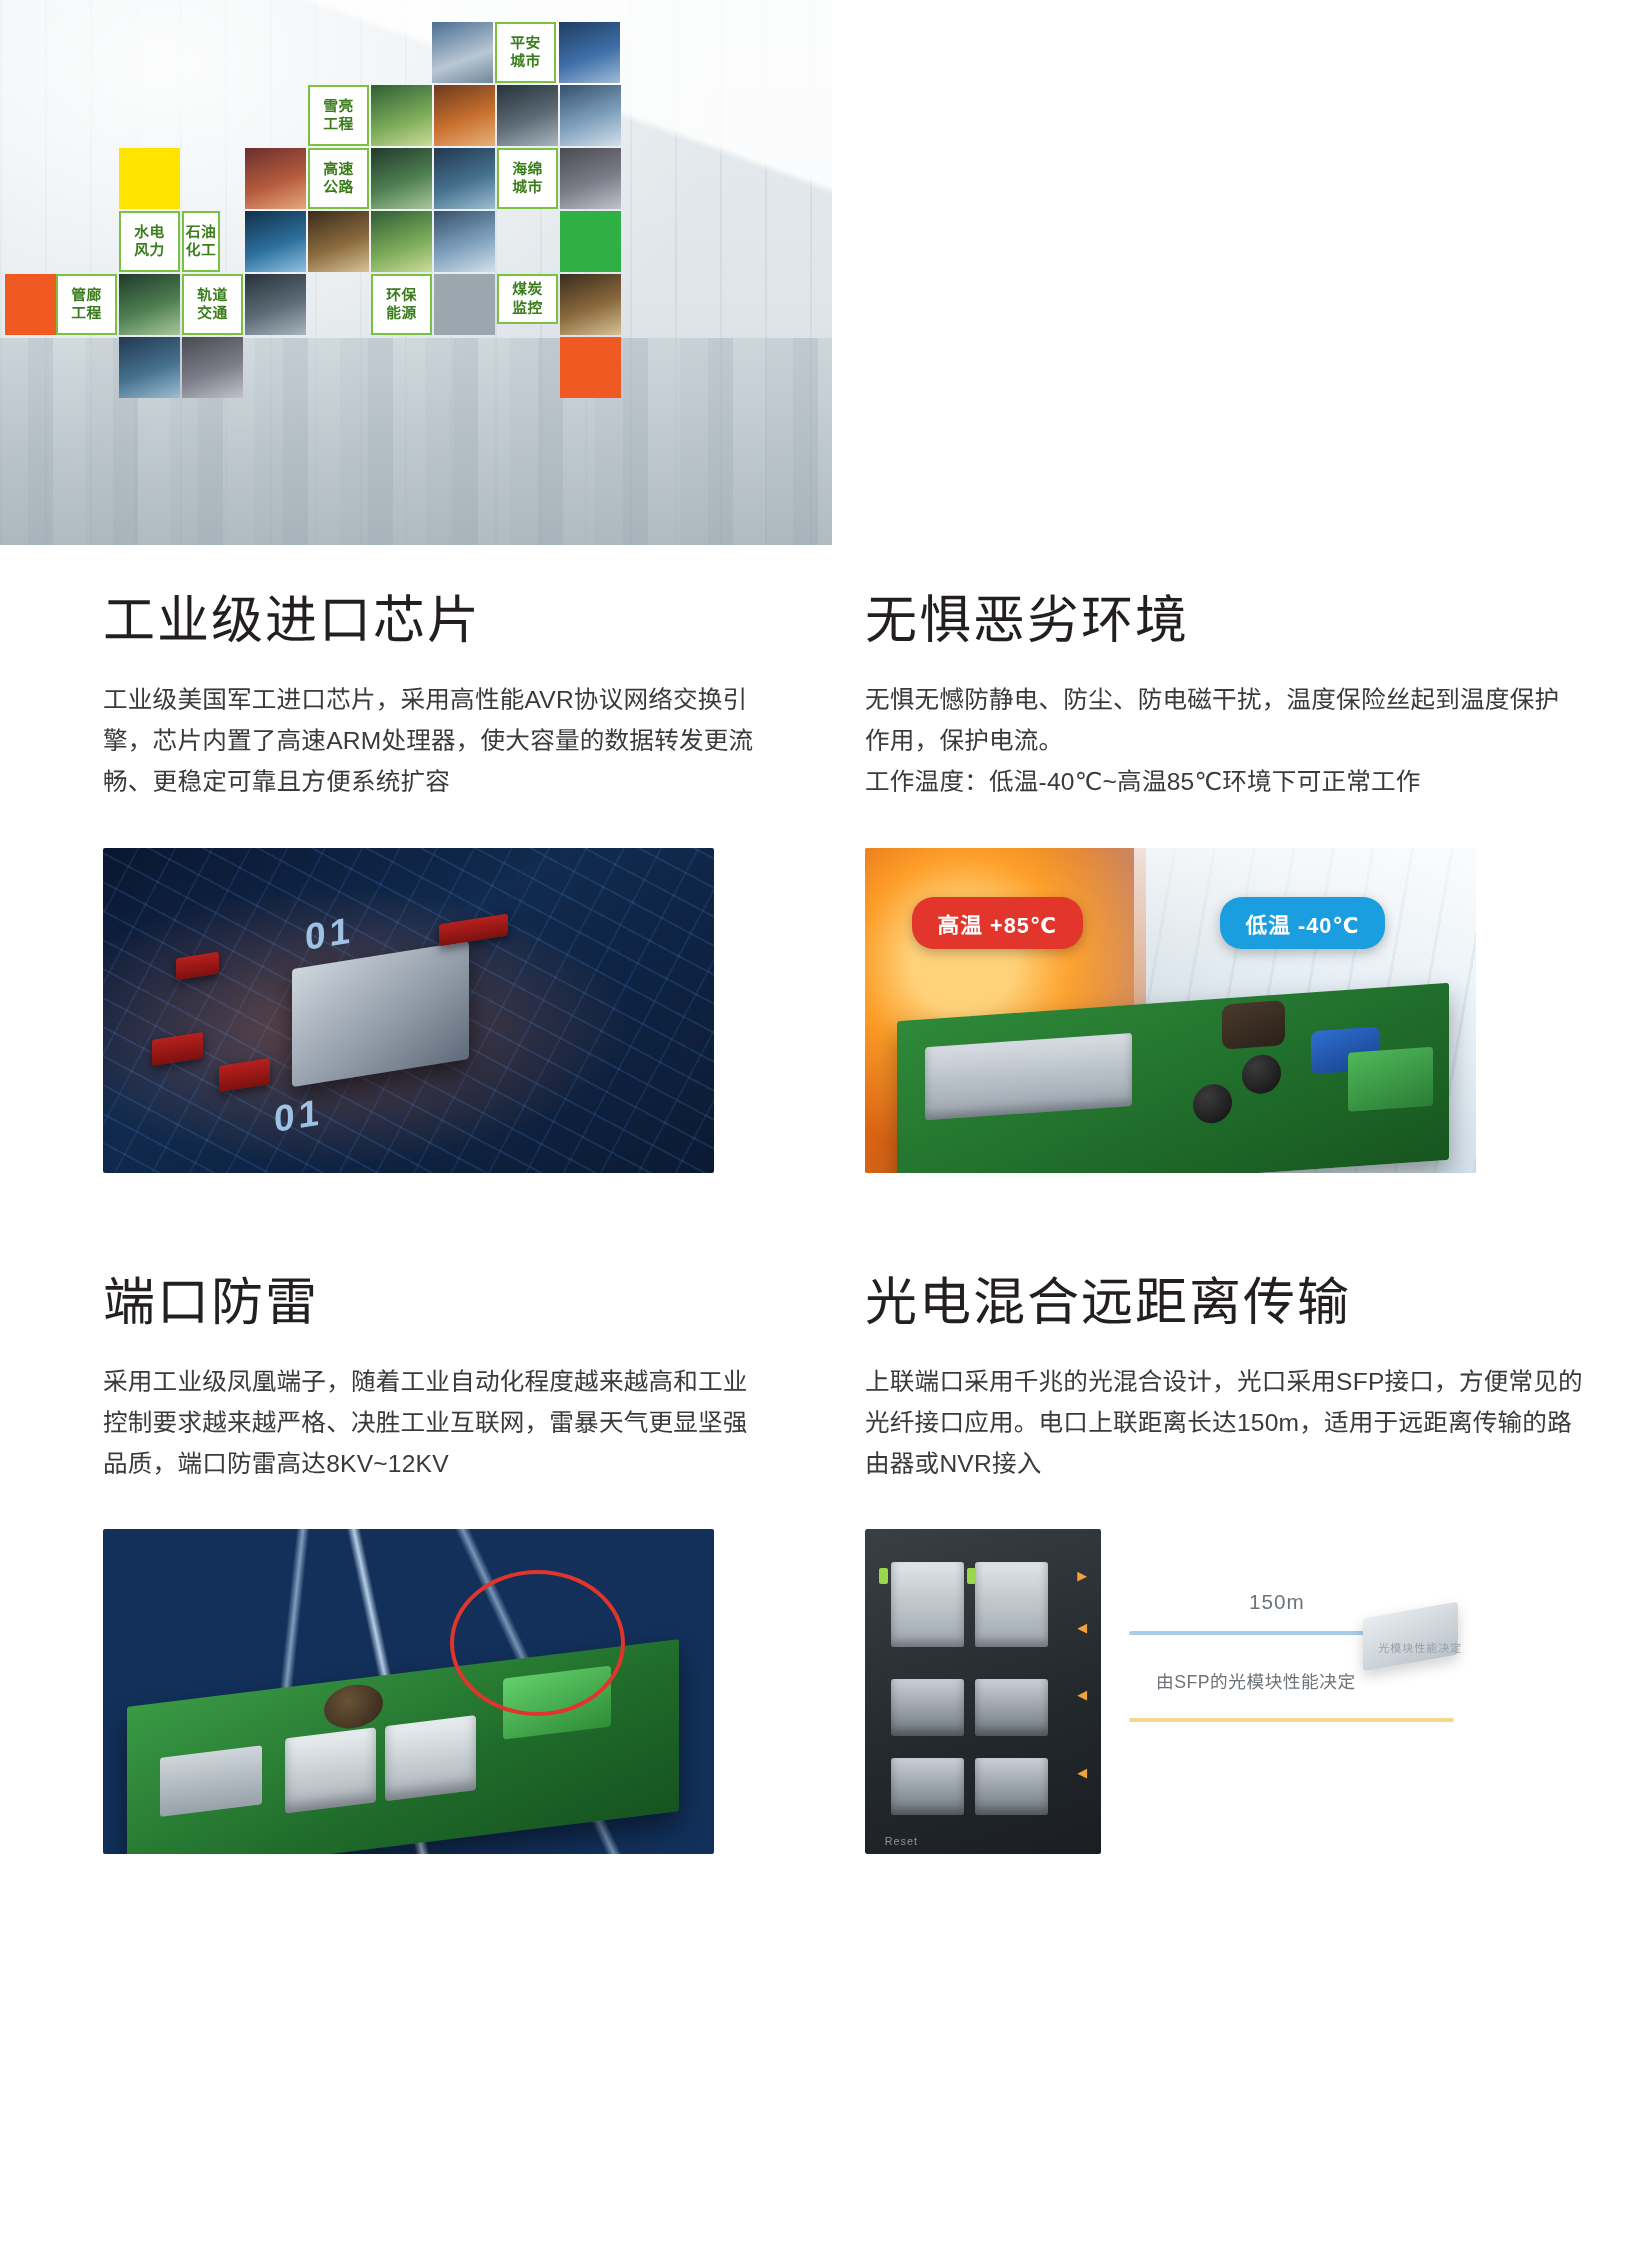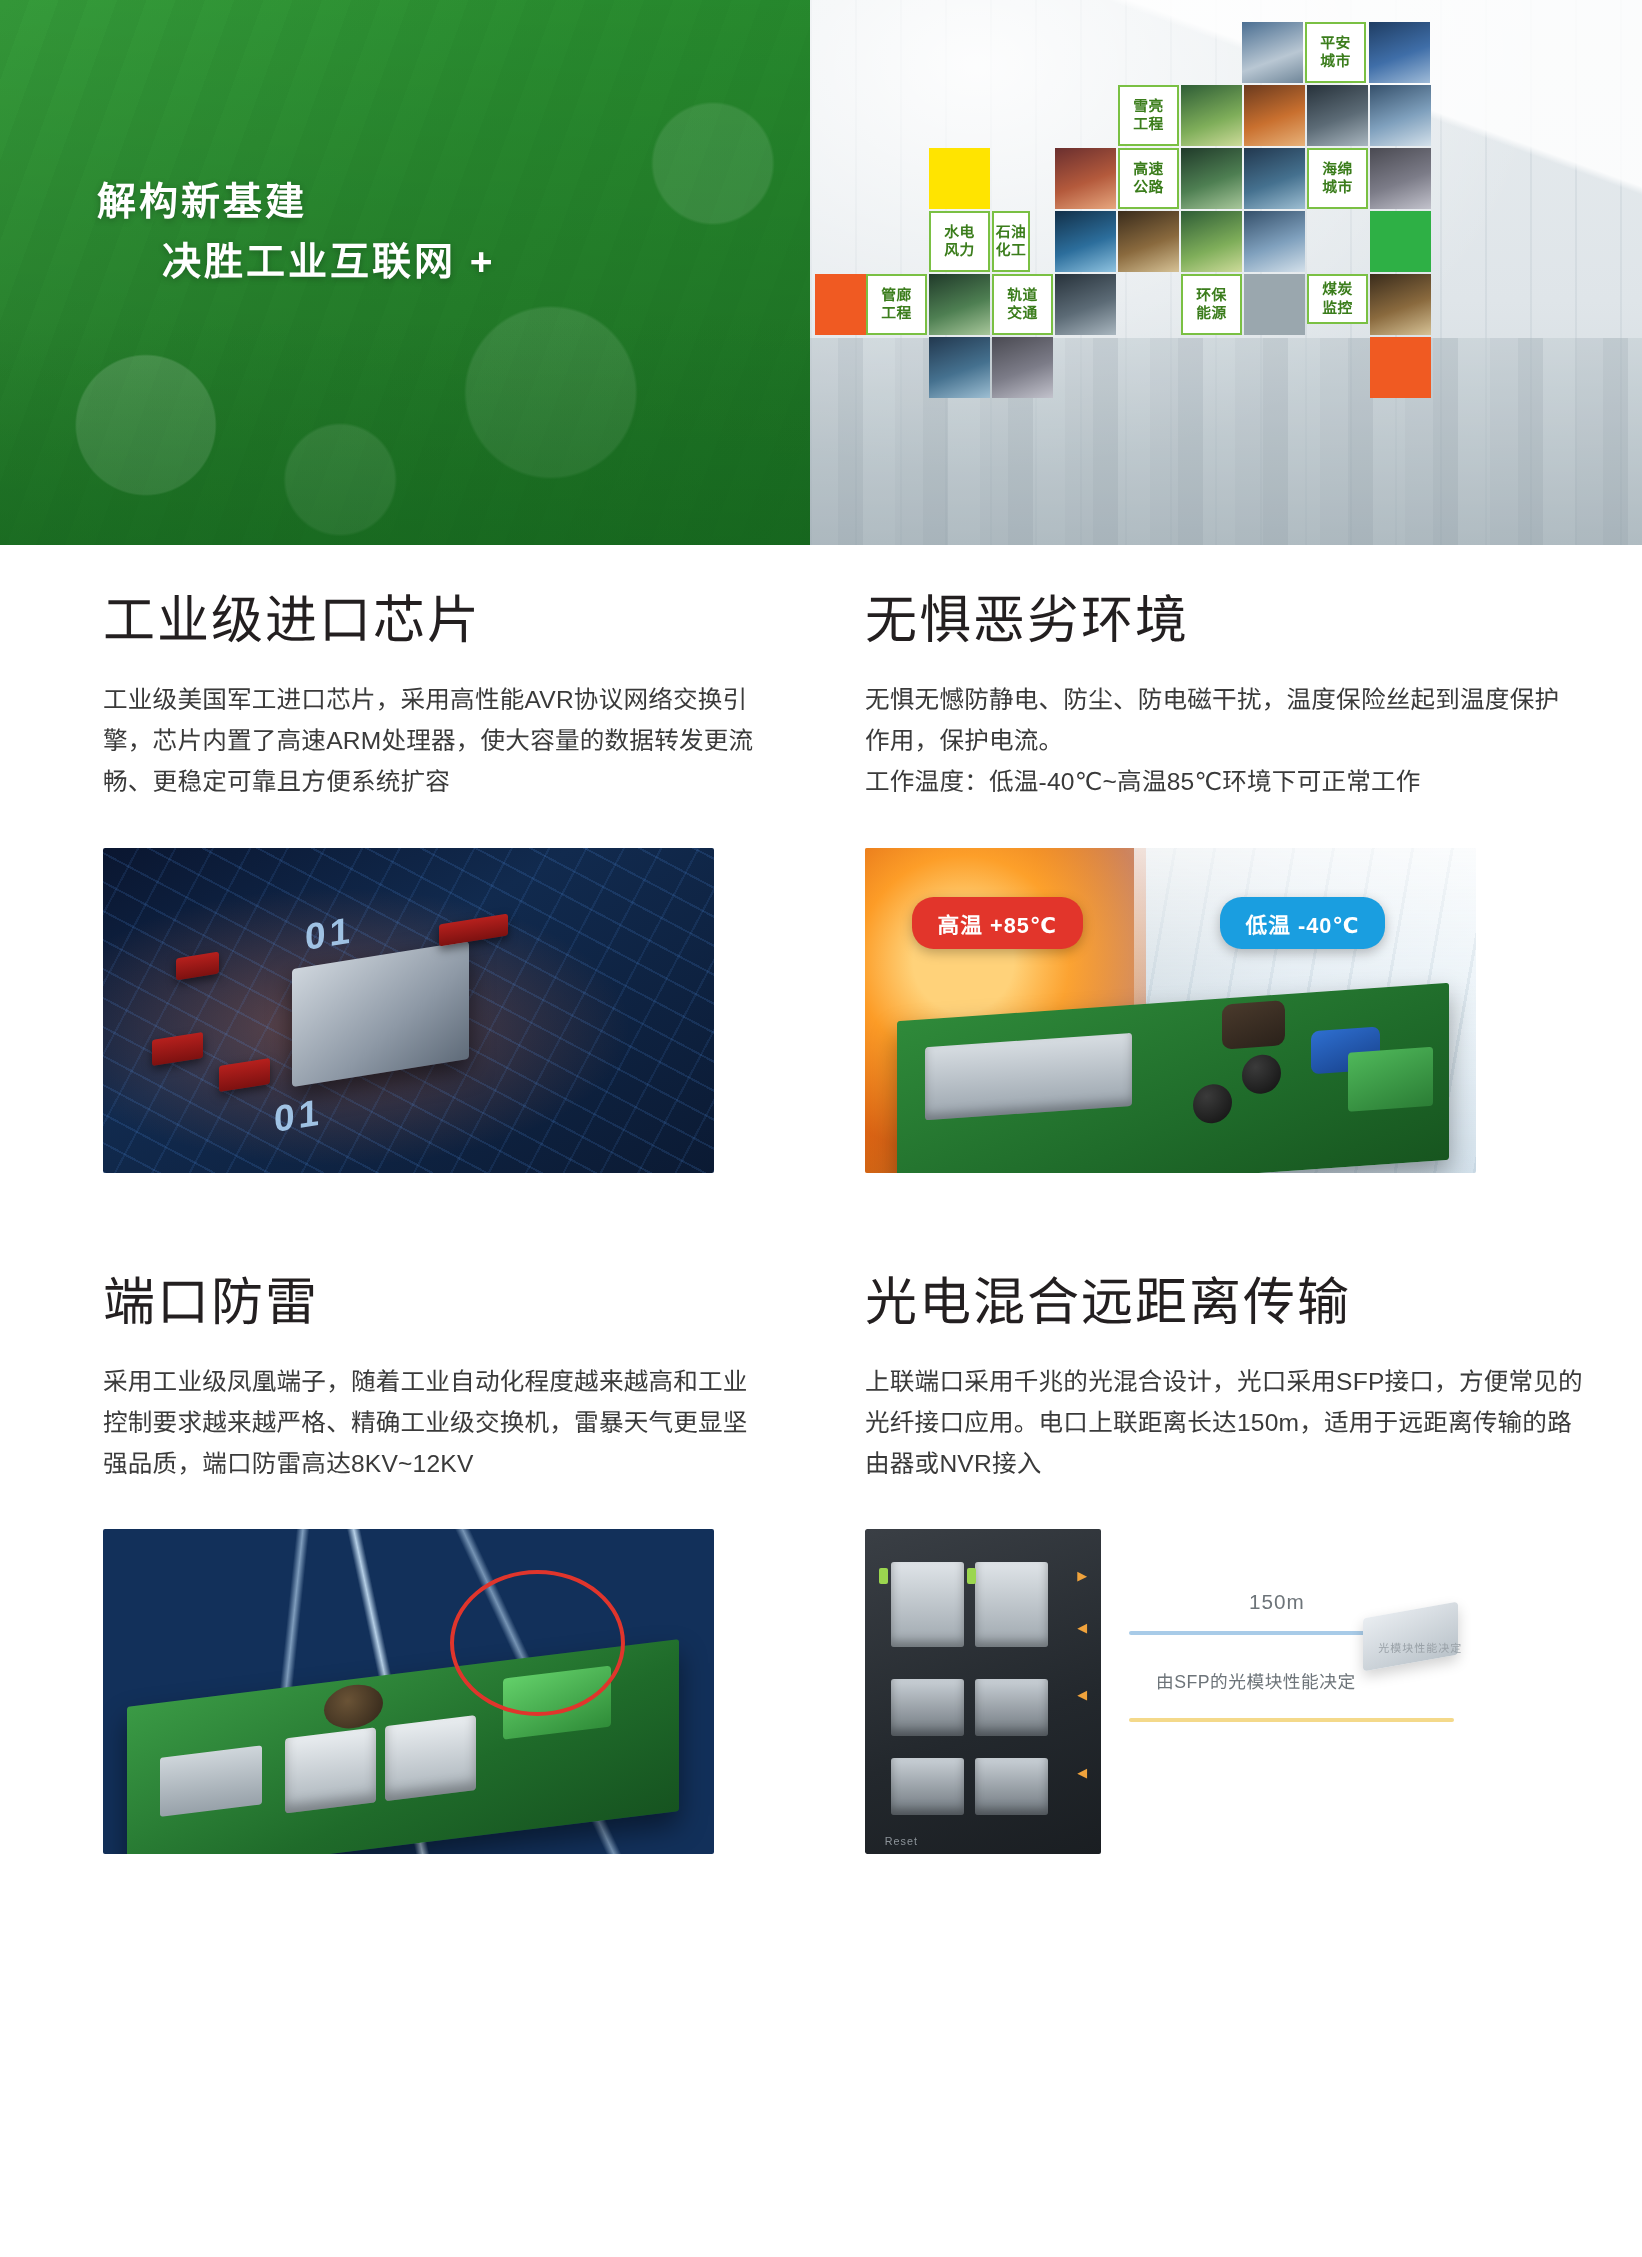--- a/index.html
+++ b/index.html
@@ -249,26 +249,20 @@
   }
   .sfp-right .module-label{position:absolute;right:13.8px;top:110px;font-size:11px;color:#9aa2a8;letter-spacing:1px;}
 </style>
 </head>
 <body>
 
 <div class="page">
 
   <section class="hero">
 
-    <div class="hero-left">
-      <div class="hero-title">
-        <span class="l1">解构新基建</span>
-        <span class="l2">决胜工业互联网 +</span>
-      </div>
-    </div>
 
     <div class="hero-right">
       <div class="city"></div>
 
       <div class="mosaic">
 
         <div class="cell img1" style="left:433px;top:0px;width:61px;height:61px;"></div>
         <div class="cell label" style="left:496px;top:0px;width:61px;height:61px;white-space:pre-line;">平安
 城市</div>
         <div class="cell img2" style="left:560px;top:0px;width:61px;height:61px;"></div>
@@ -354,21 +348,21 @@
             <div class="cap c2"></div>
             <div class="blue"></div>
             <div class="term"></div>
           </div>
         </div>
       </div>
     </article>
 
     <article class="feat" style="padding-top:85px;">
       <h2>端口防雷</h2>
-      <p>采用工业级凤凰端子，随着工业自动化程度越来越高和工业控制要求越来越严格、精确工业级交换机，雷暴天气更显坚强品质，端口防雷高达8KV~12KV</p>
+      <p>采用工业级凤凰端子，随着工业自动化程度越来越高和工业控制要求越来越严格、决胜工业互联网，雷暴天气更显坚强品质，端口防雷高达8KV~12KV</p>
       <div class="media">
         <div class="photo photo-light">
           <div class="pcb">
             <div class="sfp2"></div>
             <div class="rj rj1"></div>
             <div class="rj rj2"></div>
             <div class="coil2"></div>
             <div class="grn"></div>
           </div>
           <div class="ring"></div>

